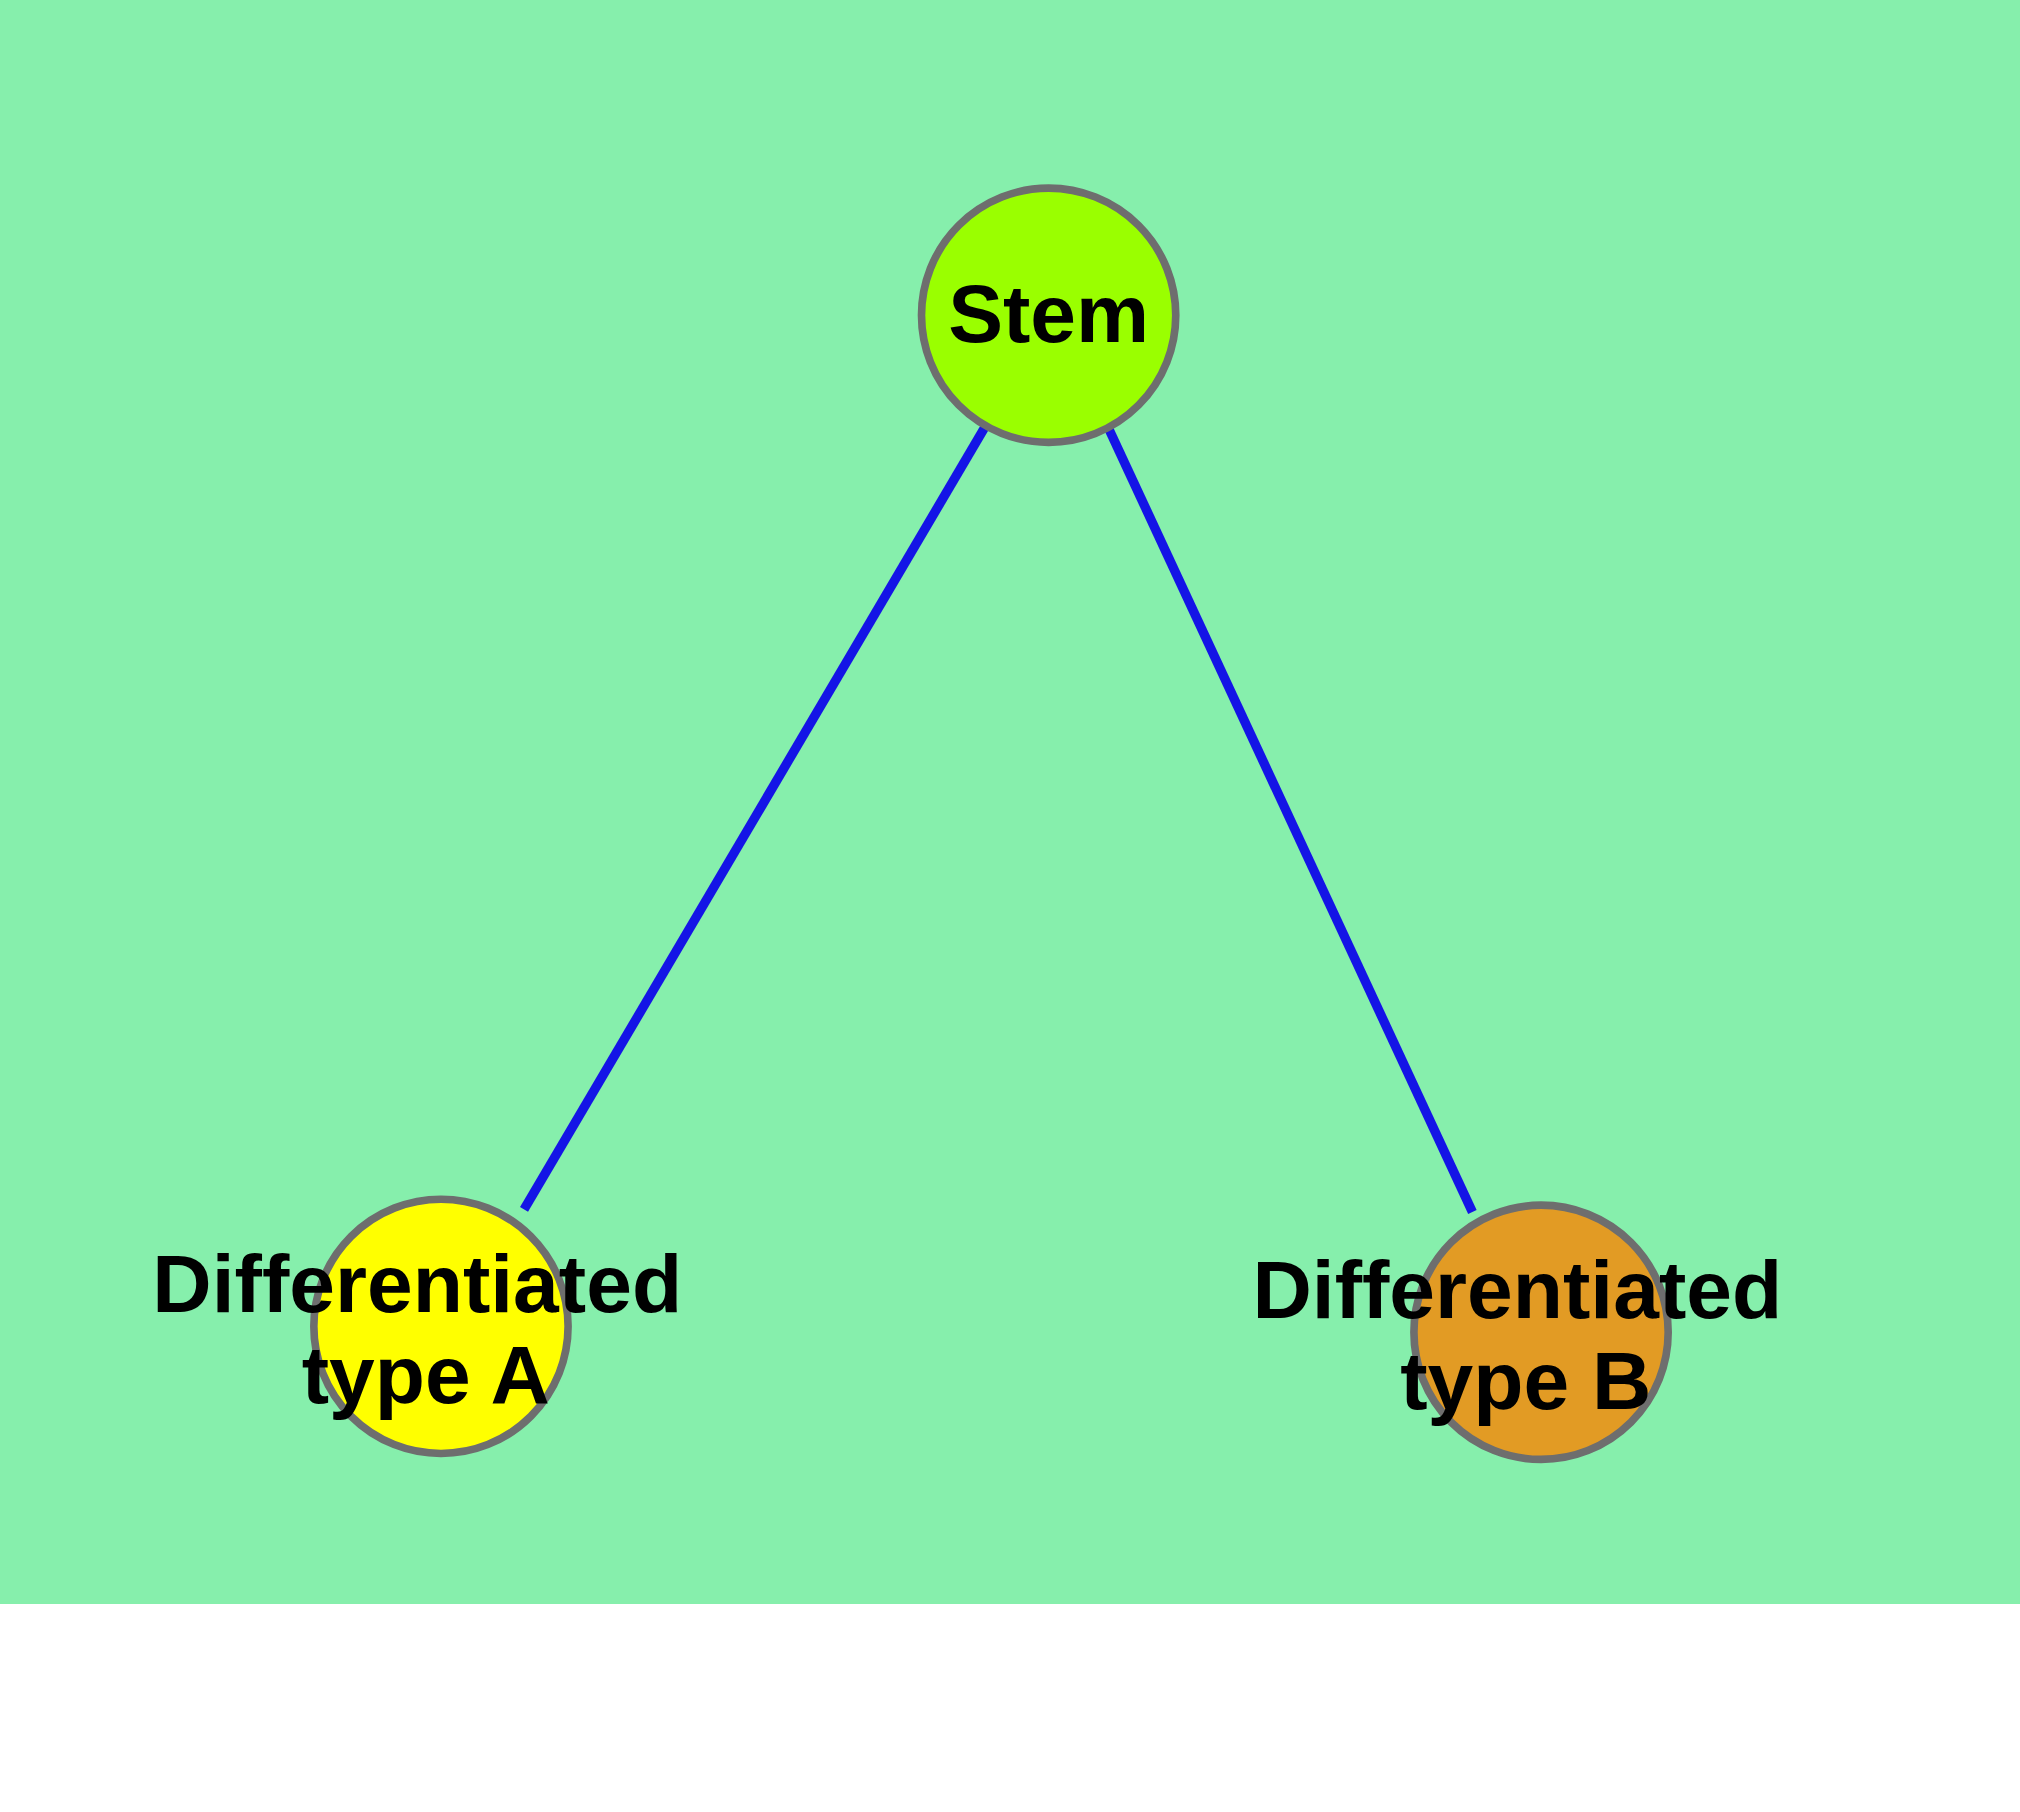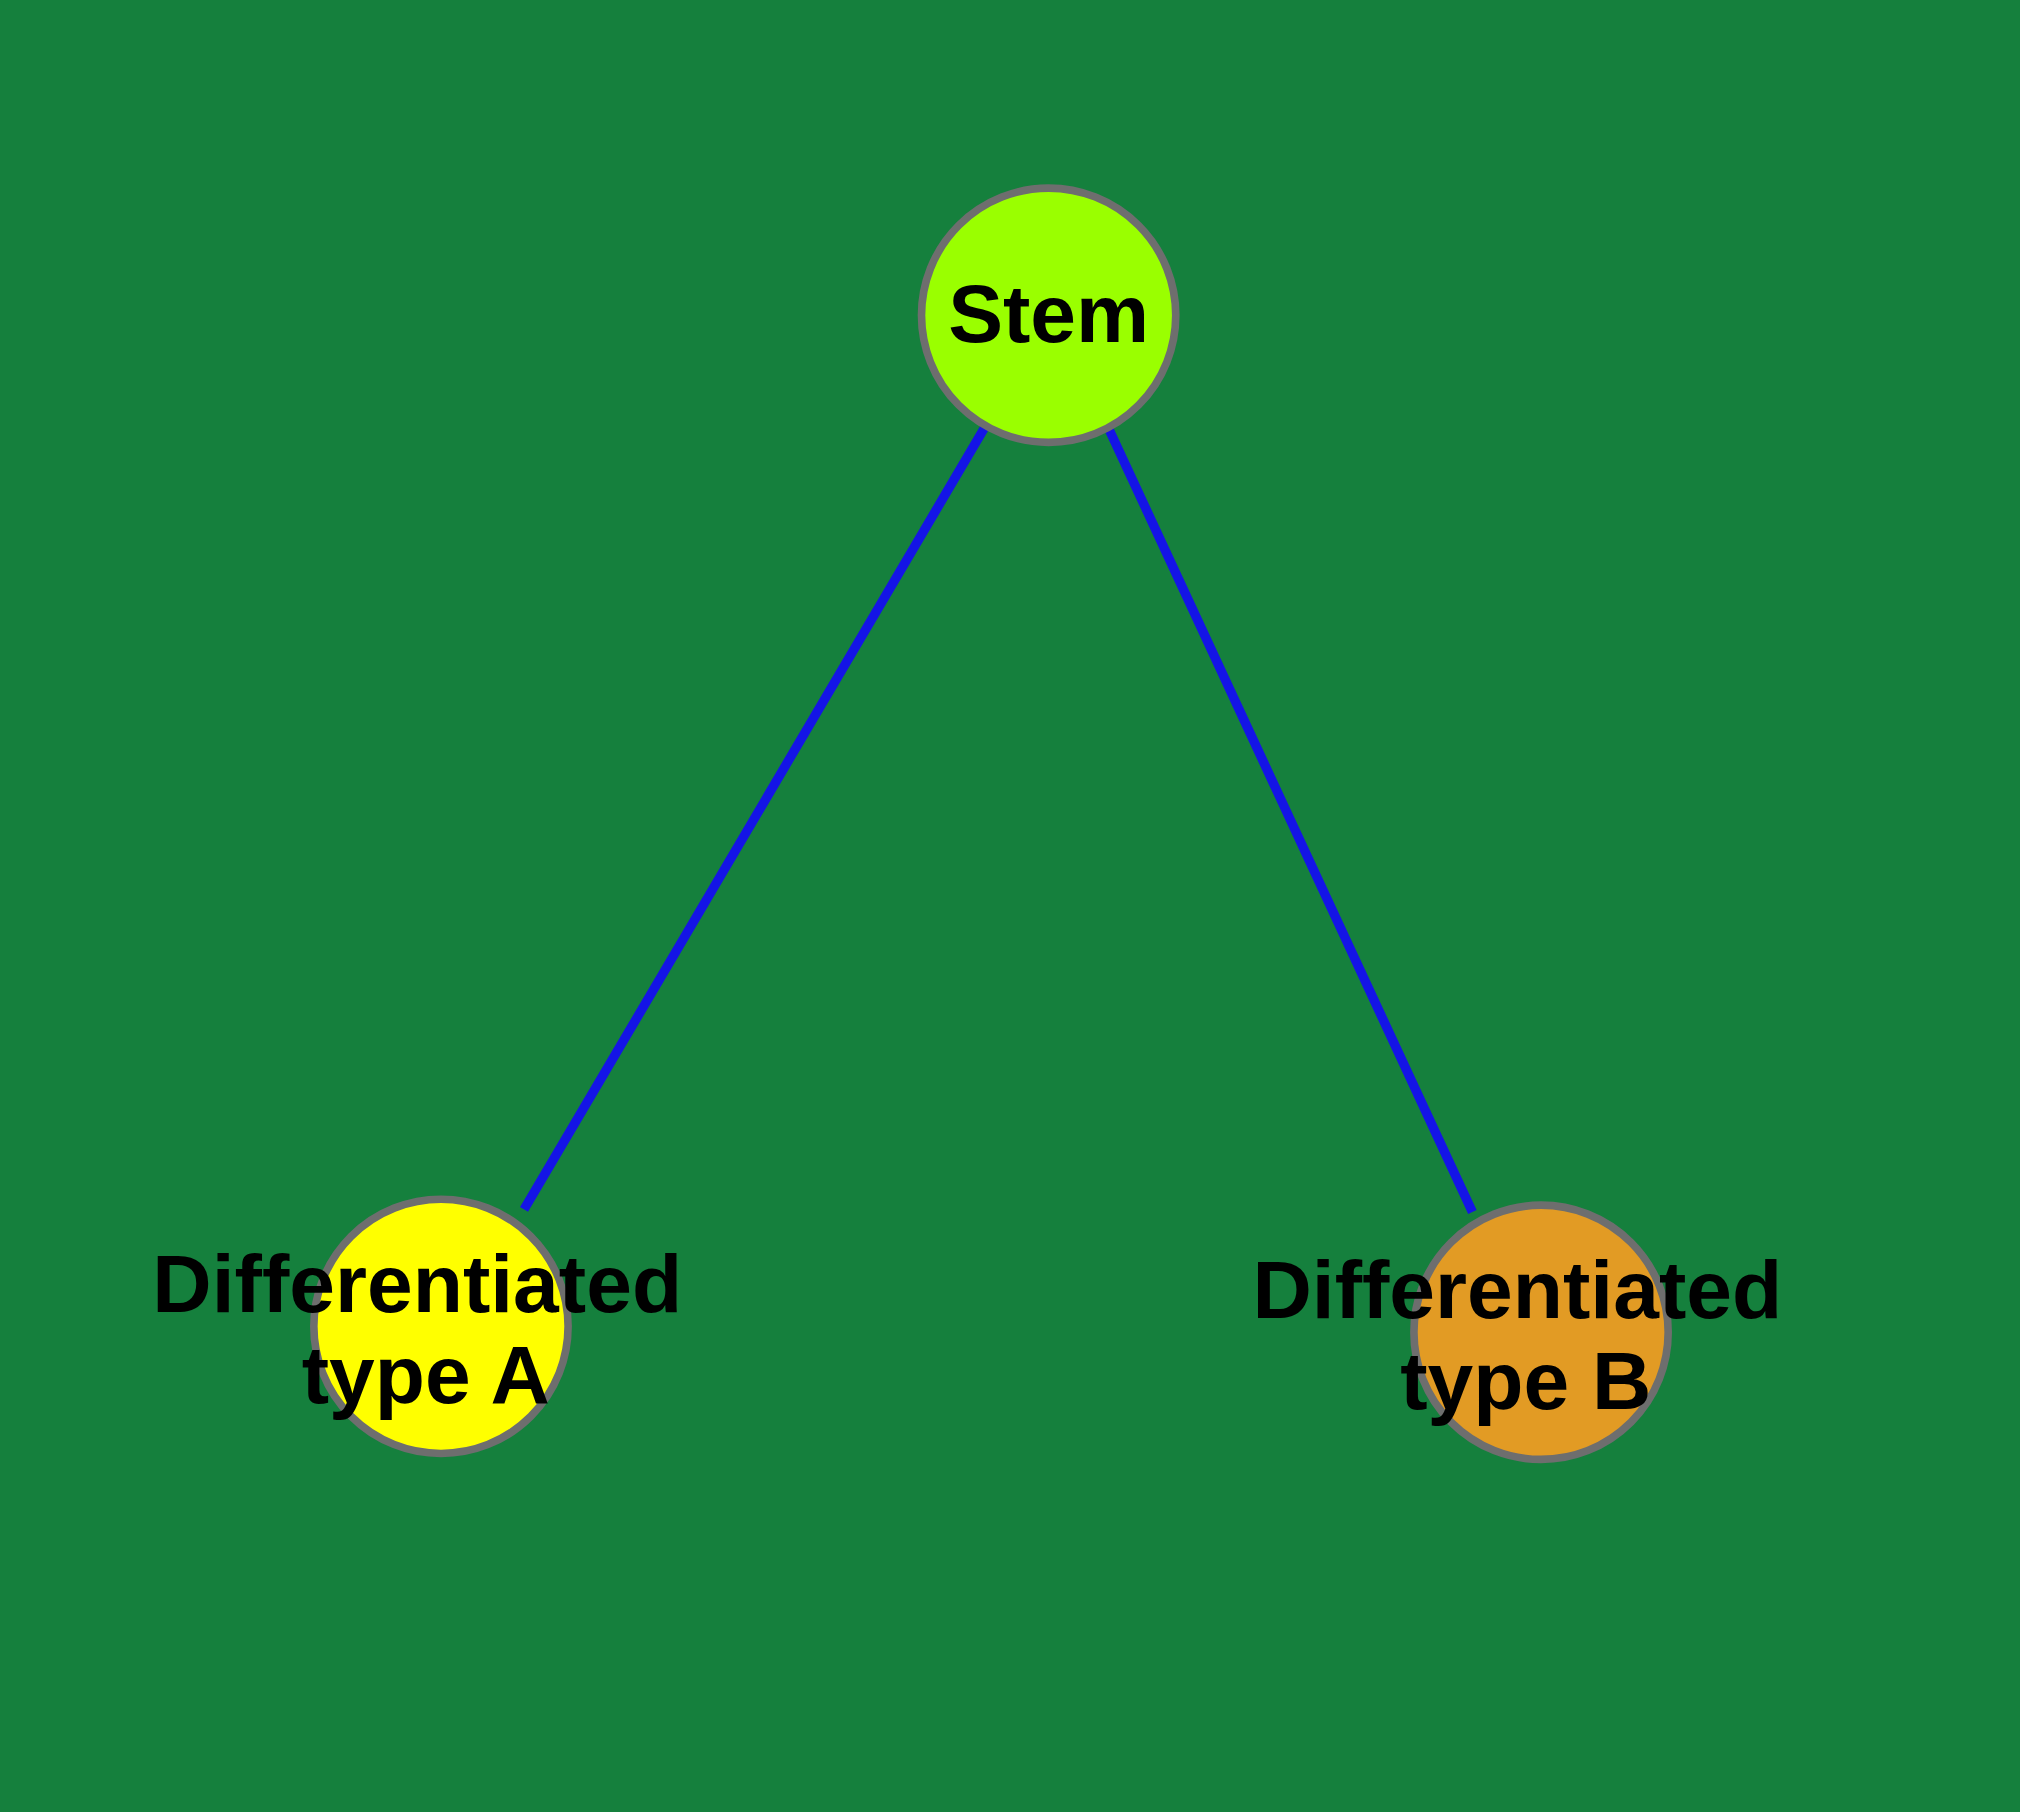--- a/index.html
+++ b/index.html
@@ -3,23 +3,23 @@
 <meta charset="utf-8">
 <style>
   html, body {
     margin: 0;
     padding: 0;
     background: #ffffff;
   }
   #canvas {
     position: relative;
     width: 2021px;
-    height: 1812px;
+    height: 1604px;
     overflow: hidden;
-    background: #15803d;
+    background: #86efac;
     font-family: "Liberation Sans", sans-serif;
   }
   #graph-svg {
     position: absolute;
     left: 0;
     top: 0;
     width: 2021px;
     height: 1812px;
     display: block;
   }

